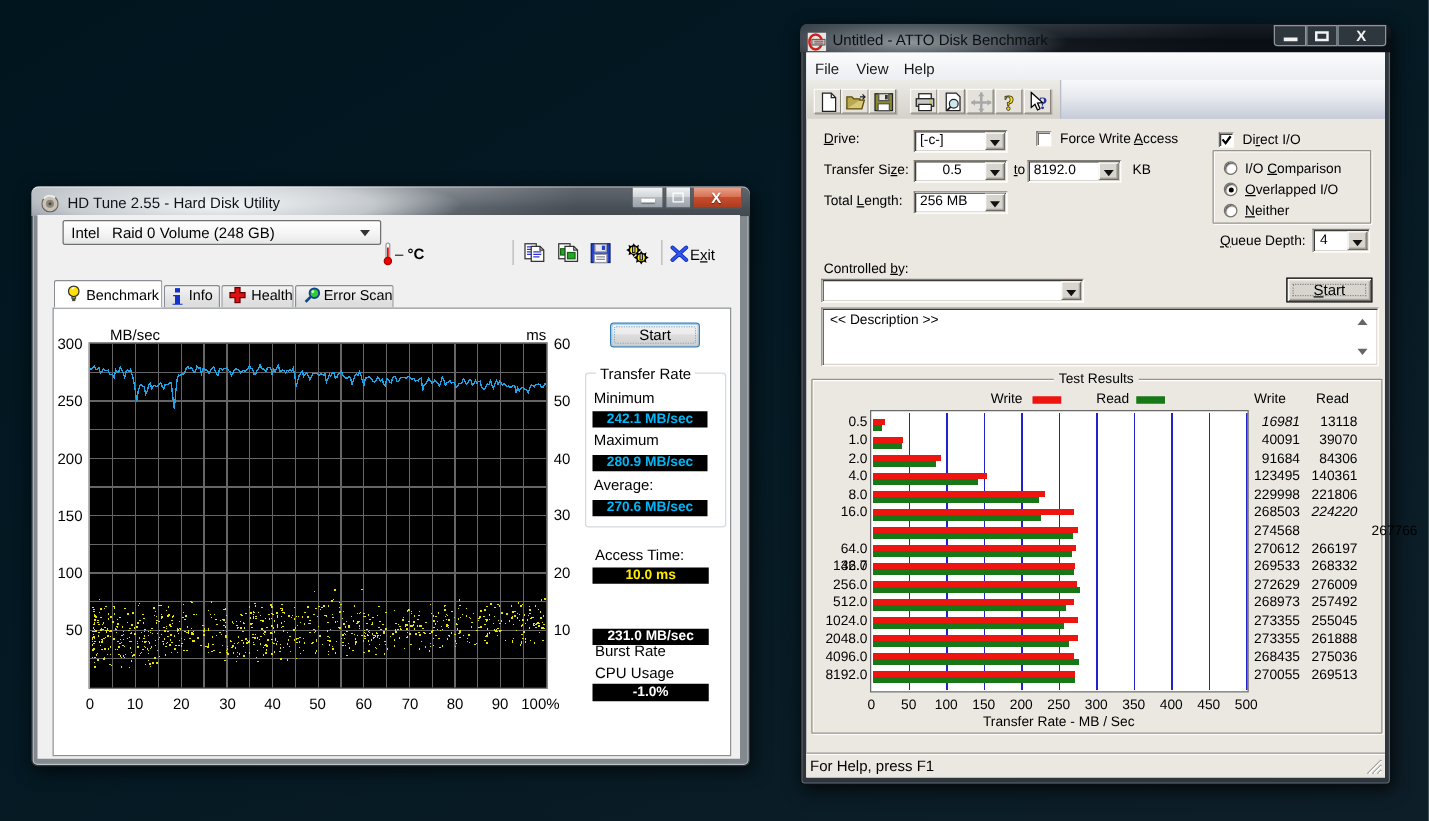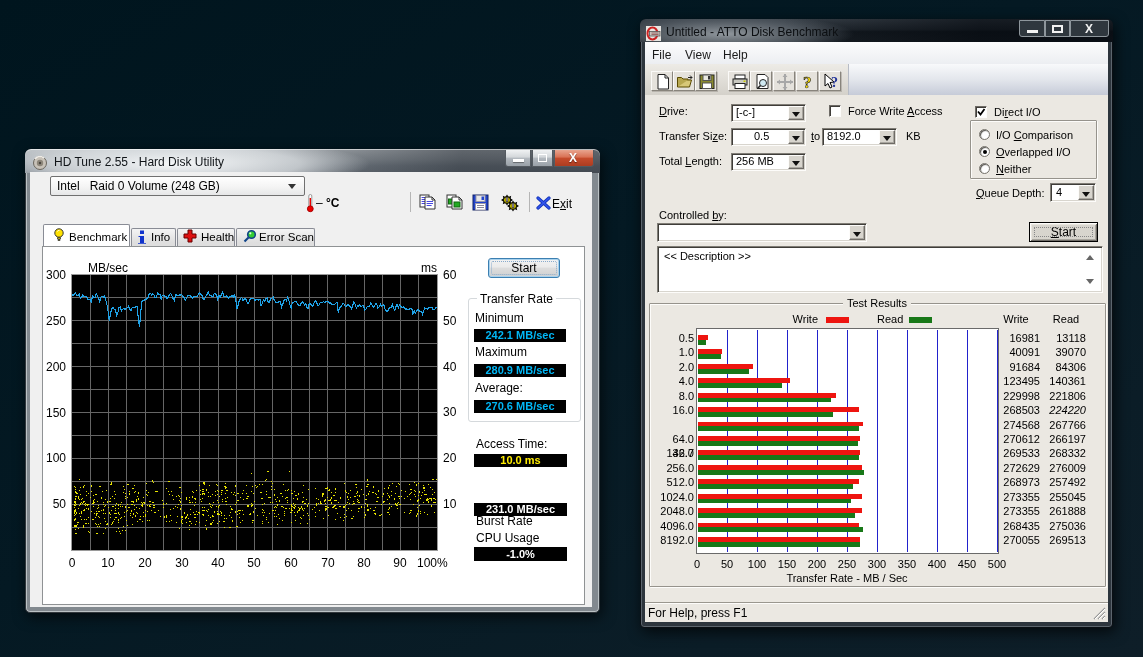--- a/index.html
+++ b/index.html
@@ -1376,40 +1376,40 @@
     <rect x="1" y="164.73" width="164.0" height="4.8" fill="#ee1510"></rect>
     <rect x="1" y="169.63" width="153.0" height="4.8" fill="#187818"></rect>
     <rect x="1" y="179.16" width="164.0" height="4.8" fill="#ee1510"></rect>
     <rect x="1" y="184.06" width="157.1" height="4.8" fill="#187818"></rect>
     <rect x="1" y="193.59" width="161.1" height="4.8" fill="#ee1510"></rect>
     <rect x="1" y="198.49" width="165.0" height="4.8" fill="#187818"></rect>
     <rect x="1" y="208.02" width="162.0" height="4.8" fill="#ee1510"></rect>
     <rect x="1" y="212.92" width="161.7" height="4.8" fill="#187818"></rect>
   </svg>
 <div class="arl" style="top:332px;">0.5</div>
-<div class="awv" style="top:332px;">16981</div>
+<div class="awv" style="top:332px;font-style:italic;">16981</div>
 <div class="arv" style="top:332px;">13118</div>
 <div class="arl" style="top:346px;">1.0</div>
 <div class="awv" style="top:346px;">40091</div>
 <div class="arv" style="top:346px;">39070</div>
 <div class="arl" style="top:361px;">2.0</div>
 <div class="awv" style="top:361px;">91684</div>
 <div class="arv" style="top:361px;padding-left:19px;">84306</div>
 <div class="arl" style="top:375px;">4.0</div>
 <div class="awv" style="top:375px;">123495</div>
 <div class="arv" style="top:375px;">140361</div>
 <div class="arl" style="top:390px;">8.0</div>
 <div class="awv" style="top:390px;">229998</div>
 <div class="arv" style="top:390px;">221806</div>
 <div class="arl" style="top:404px;">16.0</div>
 <div class="awv" style="top:404px;">268503</div>
 <div class="arv" style="top:404px;font-style:italic;">224220</div>
 <div class="arl" style="top:419px;margin-top:28px;">32.0</div>
 <div class="awv" style="top:419px;">274568</div>
-<div class="arv" style="top:419px;">267766</div>
+<div class="arv" style="top:419px;margin-left:48px;">267766</div>
 <div class="arl" style="top:433px;">64.0</div>
 <div class="awv" style="top:433px;">270612</div>
 <div class="arv" style="top:433px;">266197</div>
 <div class="arl" style="top:447px;">146.7</div>
 <div class="awv" style="top:447px;">269533</div>
 <div class="arv" style="top:447px;">268332</div>
 <div class="arl" style="top:462px;">256.0</div>
 <div class="awv" style="top:462px;">272629</div>
 <div class="arv" style="top:462px;">276009</div>
 <div class="arl" style="top:476px;">512.0</div>

